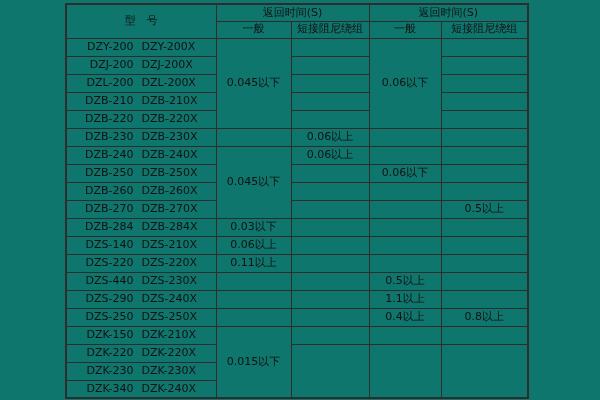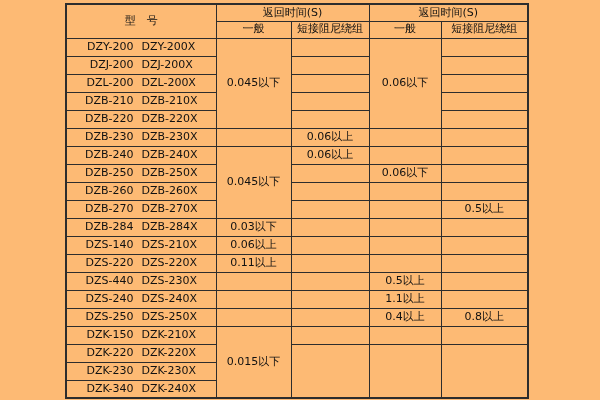--- a/index.html
+++ b/index.html
@@ -7,21 +7,21 @@
     padding: 0;
     width: 600px;
     height: 400px;
     background: #ffffff;
     font-family: "DejaVu Sans", "Liberation Sans", sans-serif;
   }
   .page {
     position: relative;
     width: 600px;
     height: 400px;
-    background: #fdba74;
+    background: #0f766e;
     overflow: hidden;
   }
   table.spec-table {
     position: absolute;
     left: 65px;
     top: 3px;
     width: 462px;
     border-collapse: collapse;
     table-layout: fixed;
     border: 2px solid #2d2d2d;
@@ -232,21 +232,21 @@
             </div>
           </td>
         <td></td>
         <td></td>
         <td>0.5以上</td>
         <td></td>
       </tr>
       <tr class="drow">
         <td class="model-cell">
             <div class="pair">
-              <span>DZS-240</span>
+              <span>DZS-290</span>
               <span>DZS-240X</span>
             </div>
           </td>
         <td></td>
         <td></td>
         <td>1.1以上</td>
         <td></td>
       </tr>
       <tr class="drow">
         <td class="model-cell">

